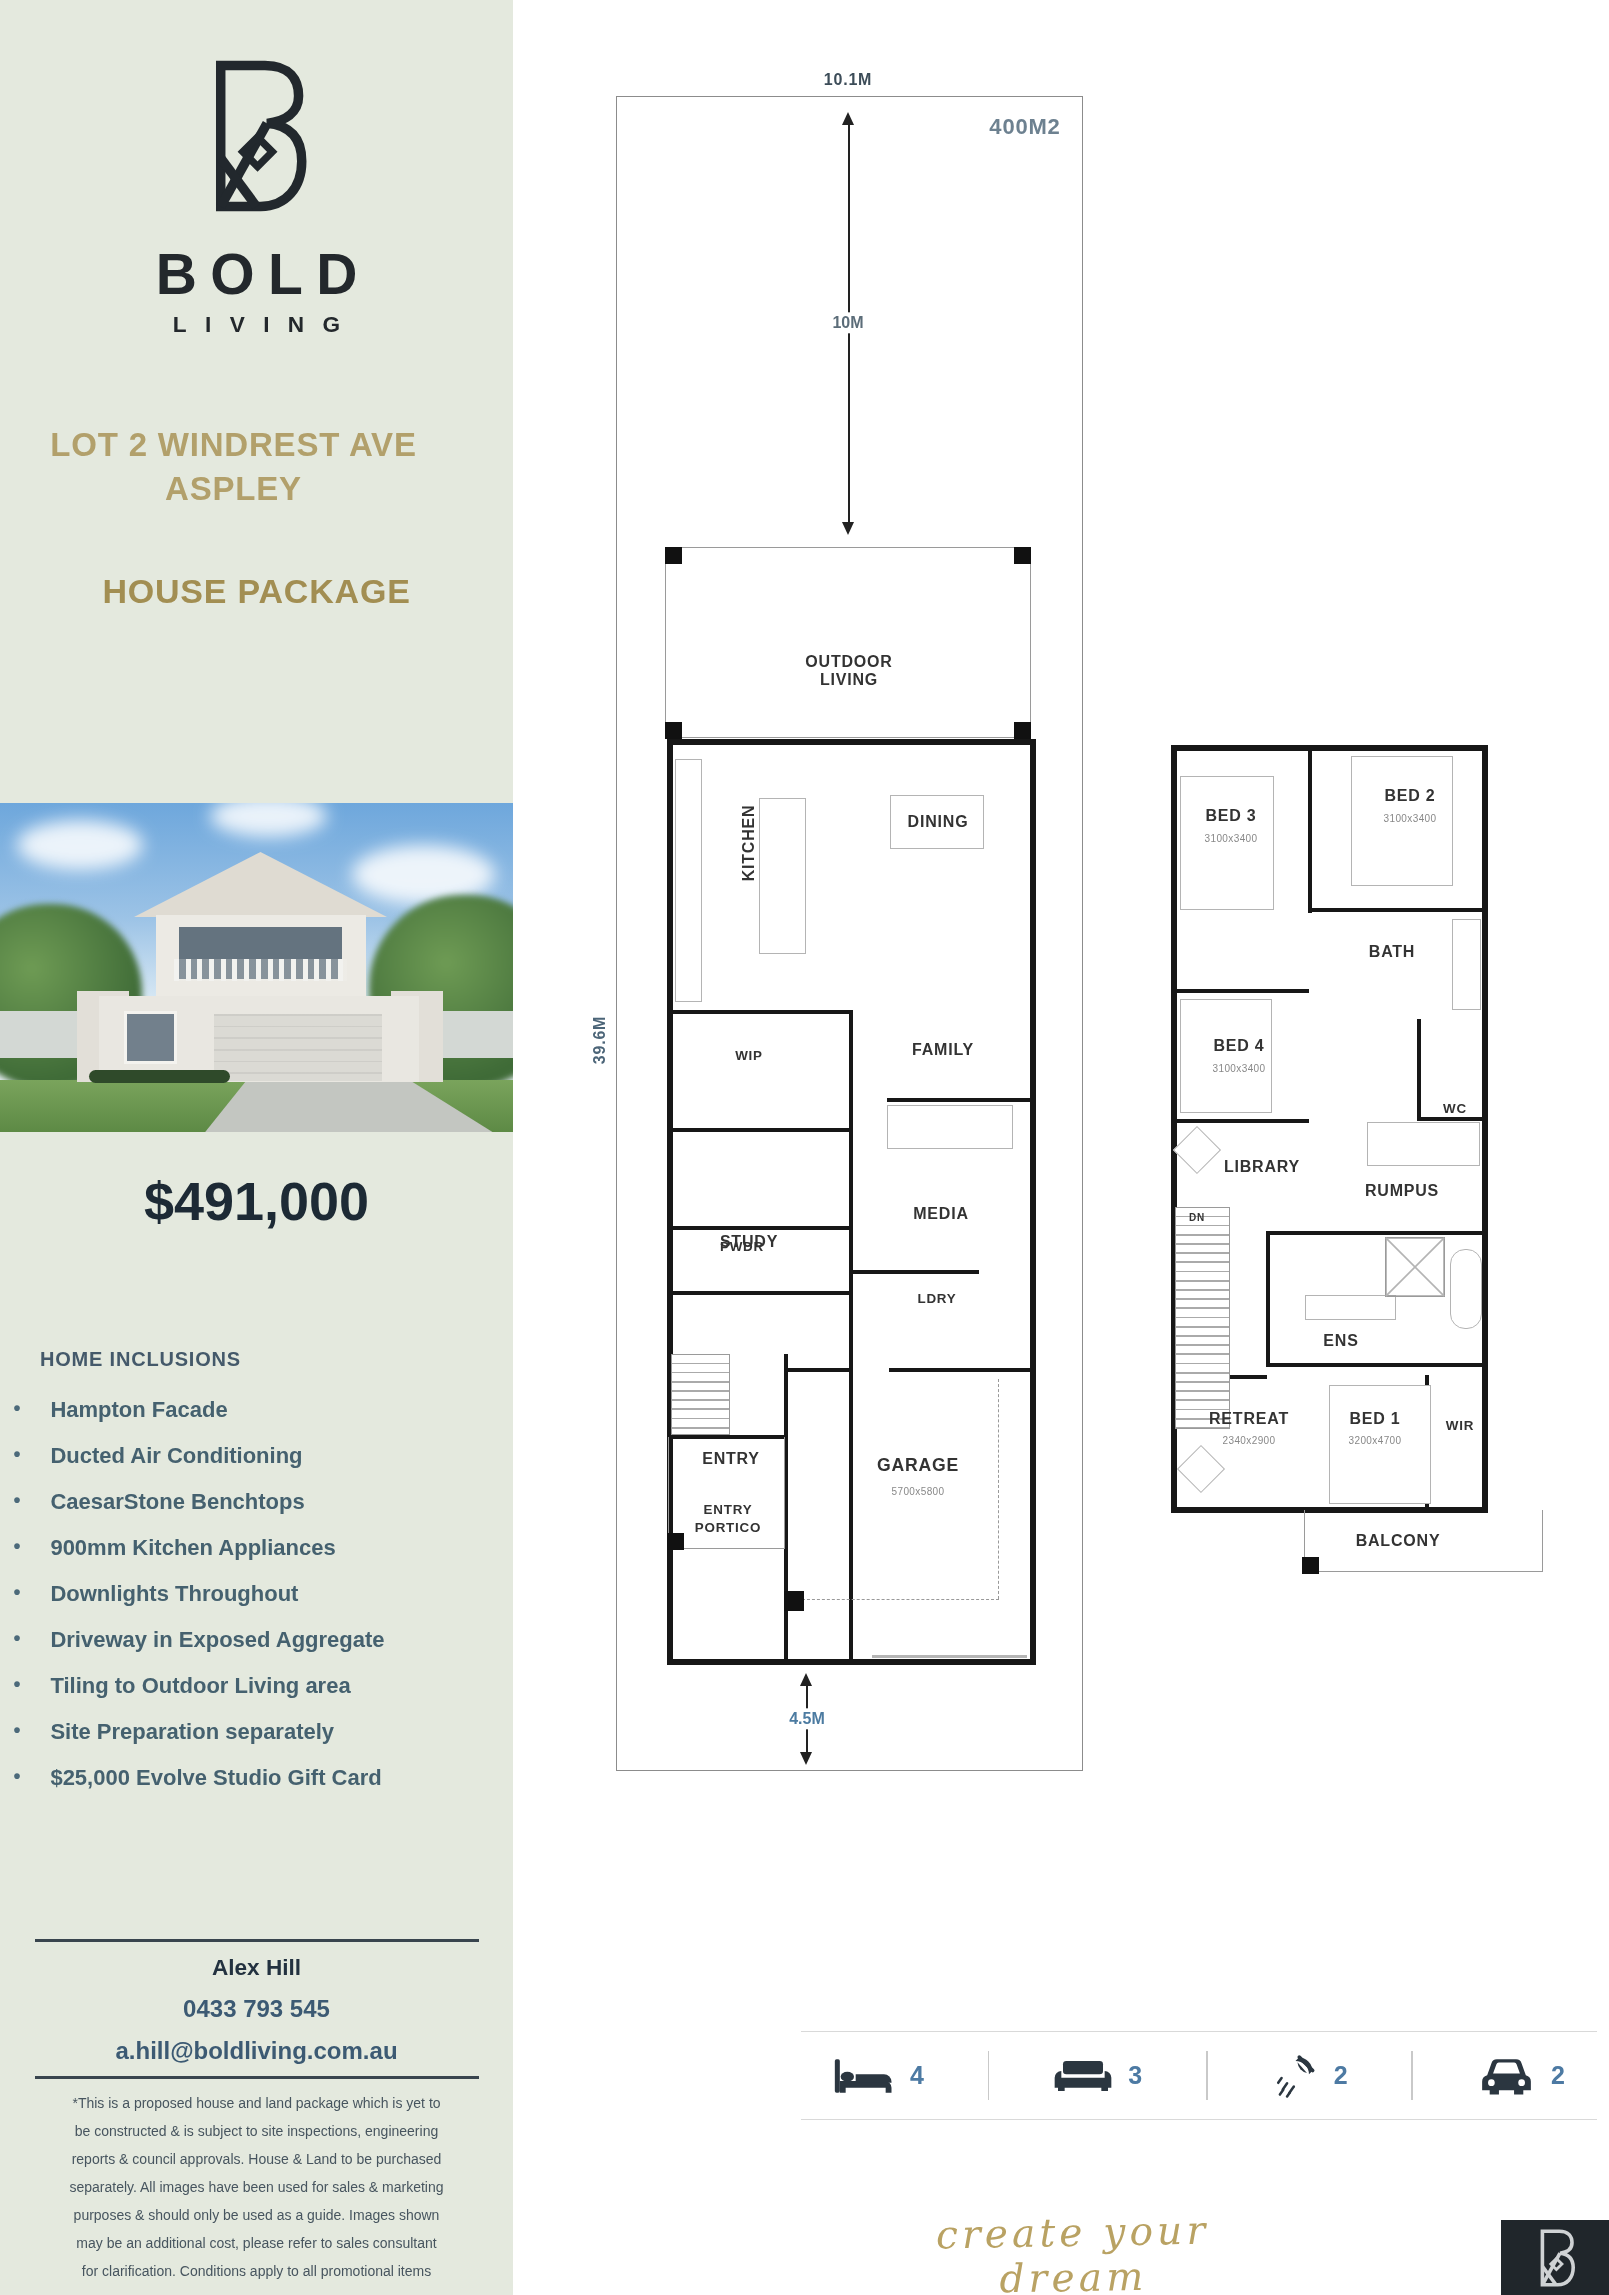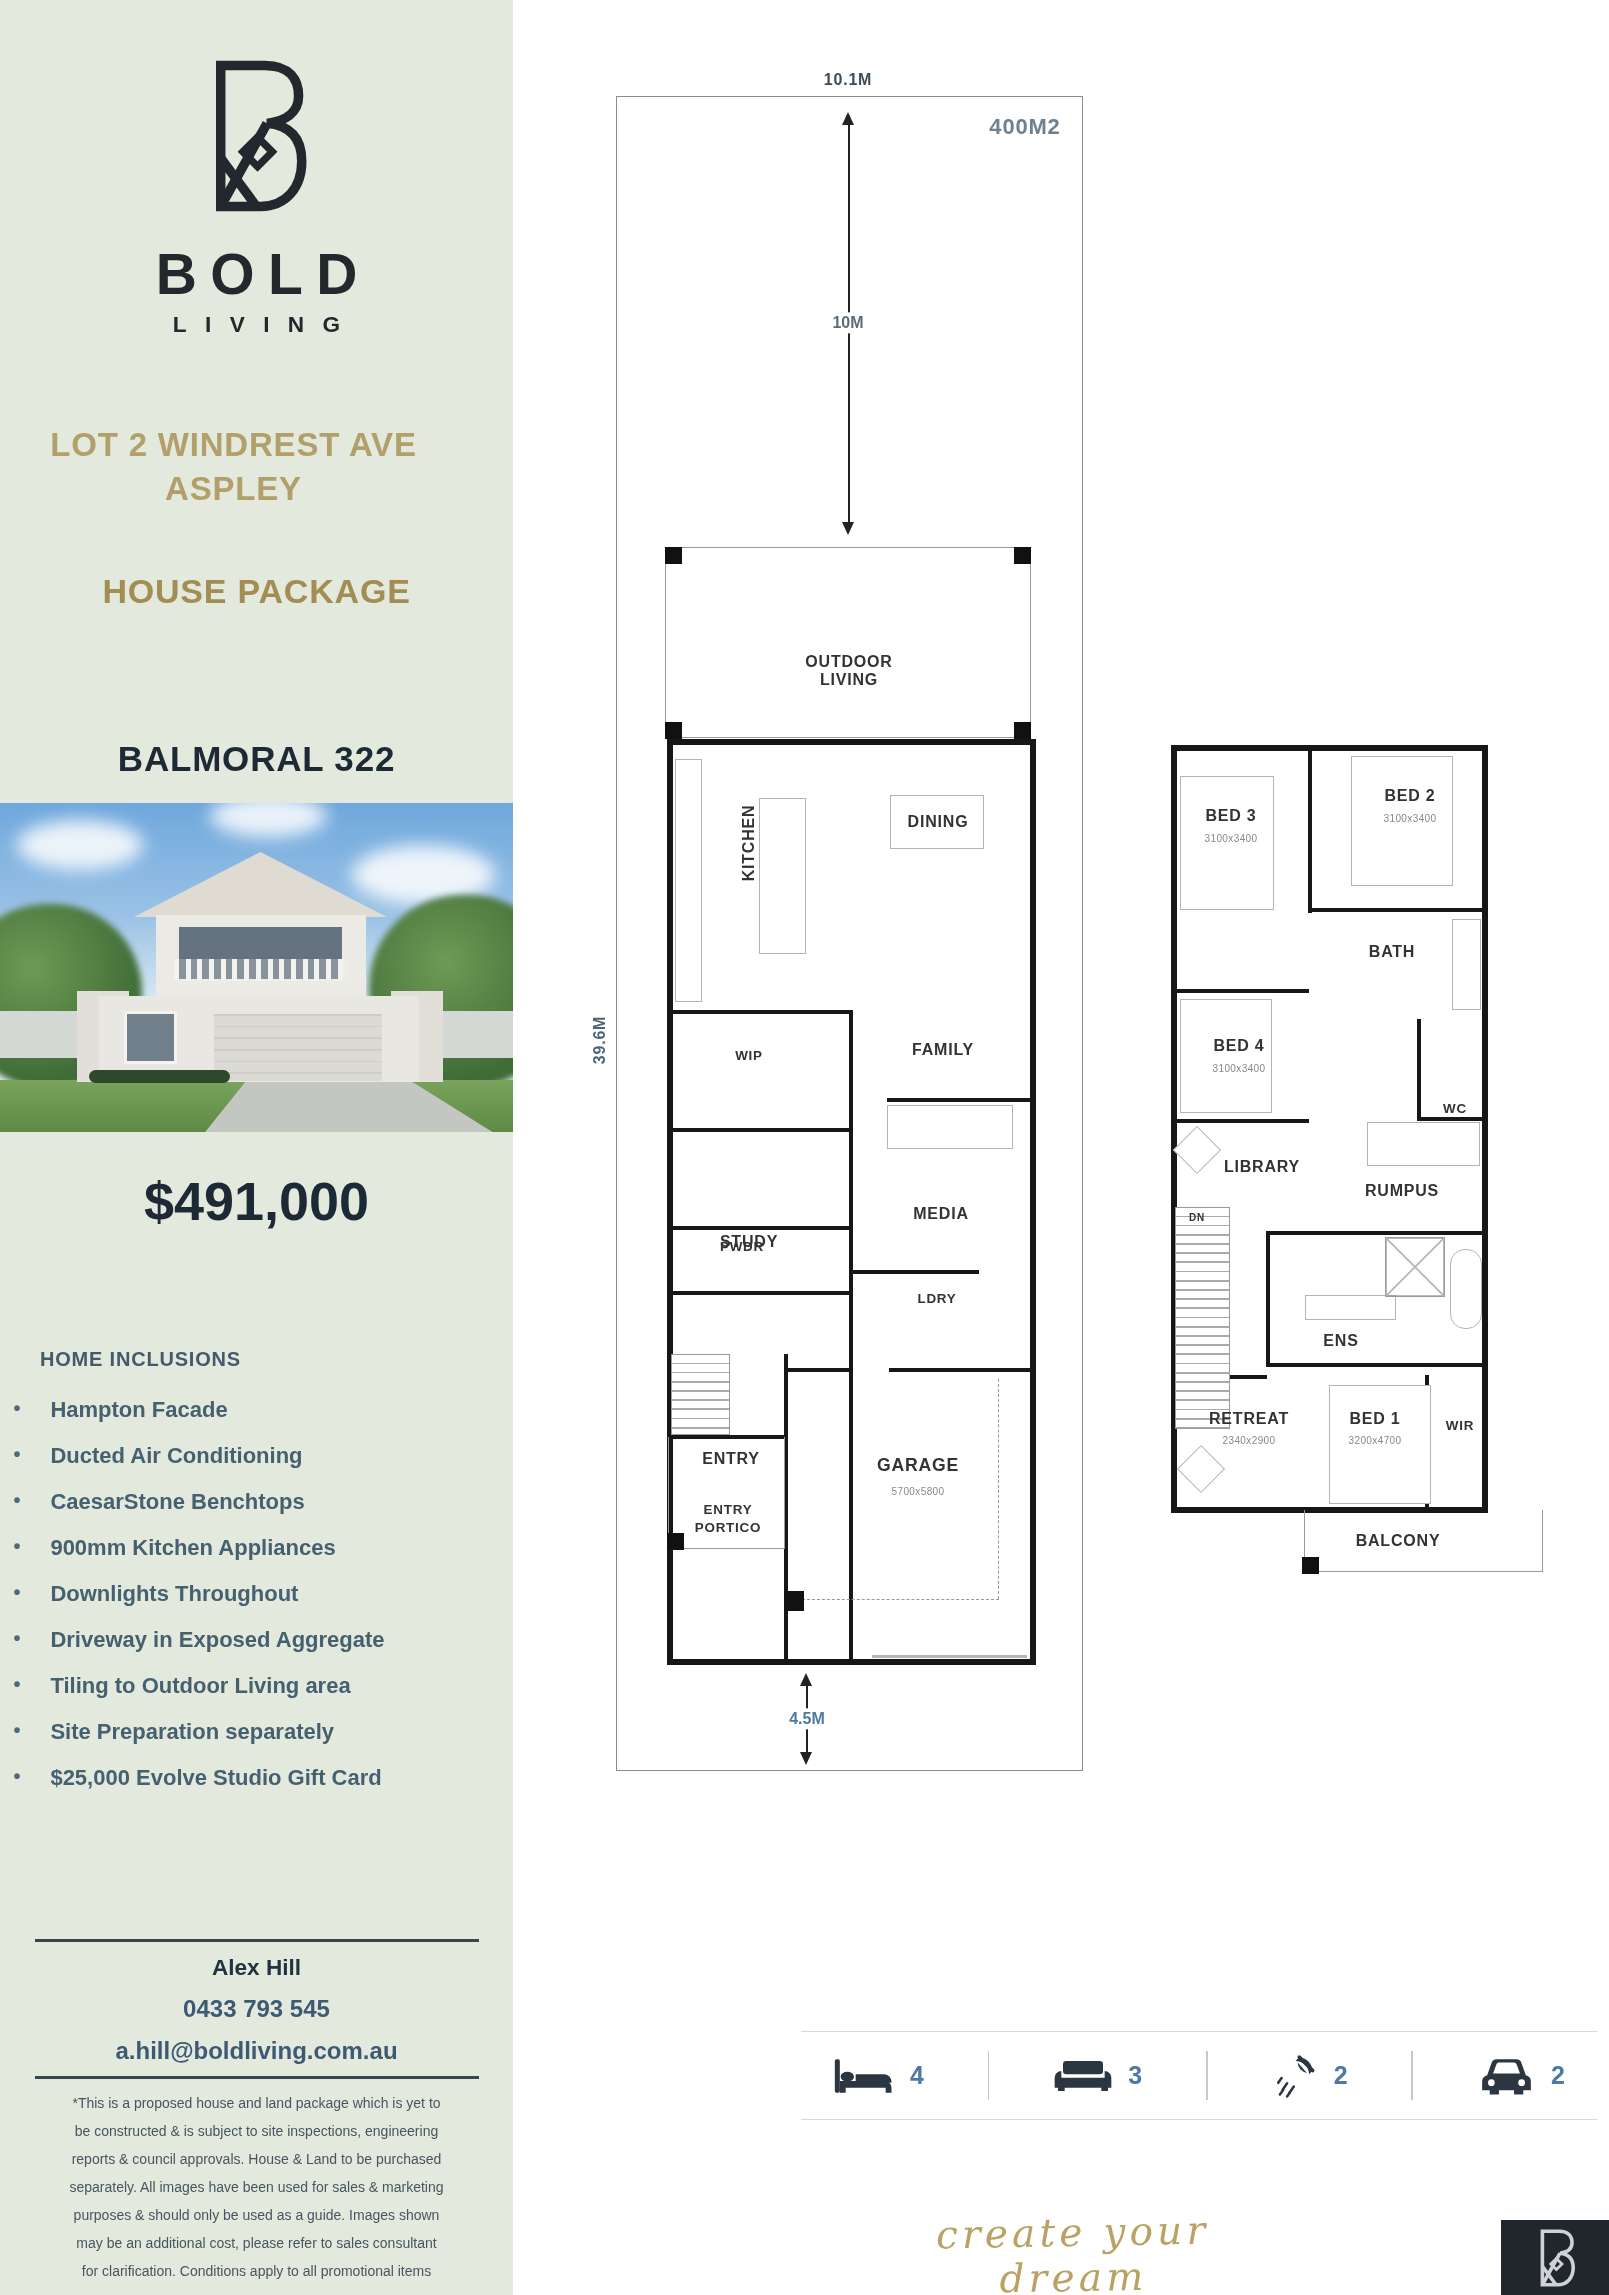--- a/index.html
+++ b/index.html
@@ -109,21 +109,20 @@
     </svg>
     <div class="brand-word">BOLD</div>
     <div class="brand-sub">LIVING</div>
 
     <div class="addr">
       <div>LOT 2 WINDREST AVE</div>
       <div>ASPLEY</div>
     </div>
 
     <div class="pkg">HOUSE PACKAGE</div>
-    <div class="plan-name">BALMORAL 322</div>
 
     <div class="photo">
       <div class="ph-cloud" style="left:17px;top:17px;width:126px;height:50px;"></div>
       <div class="ph-cloud" style="left:352px;top:42px;width:143px;height:59px;"></div>
       <div class="ph-cloud" style="left:210px;top:-8.4px;width:117px;height:42px;"></div>
       <div class="ph-tree" style="left:-42px;top:101px;width:184px;height:184px;"></div>
       <div class="ph-tree" style="left:369px;top:92px;width:193px;height:193px;"></div>
       <div class="ph-fence"></div>
       <div class="ph-grass"></div>
       <div class="ph-drive"></div>

